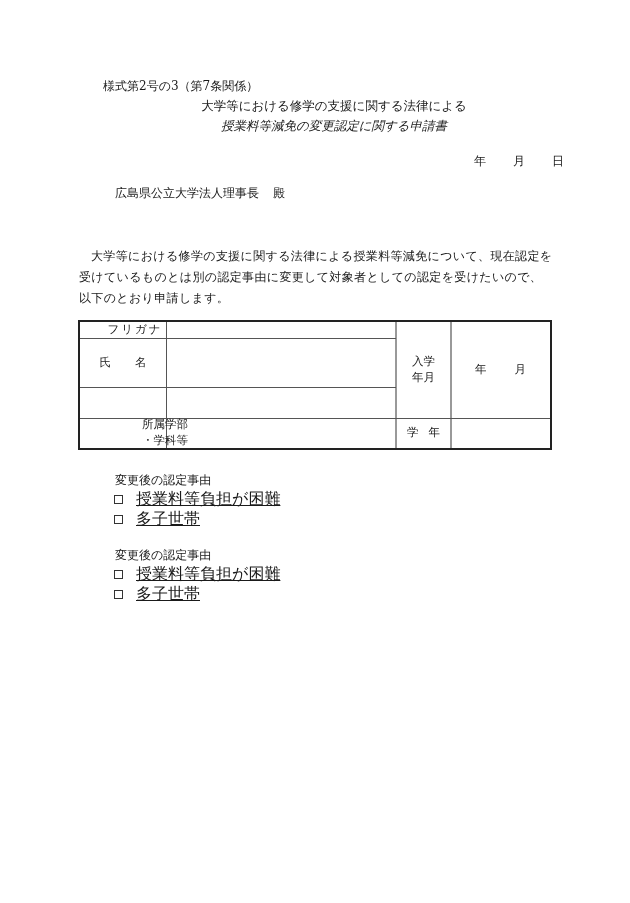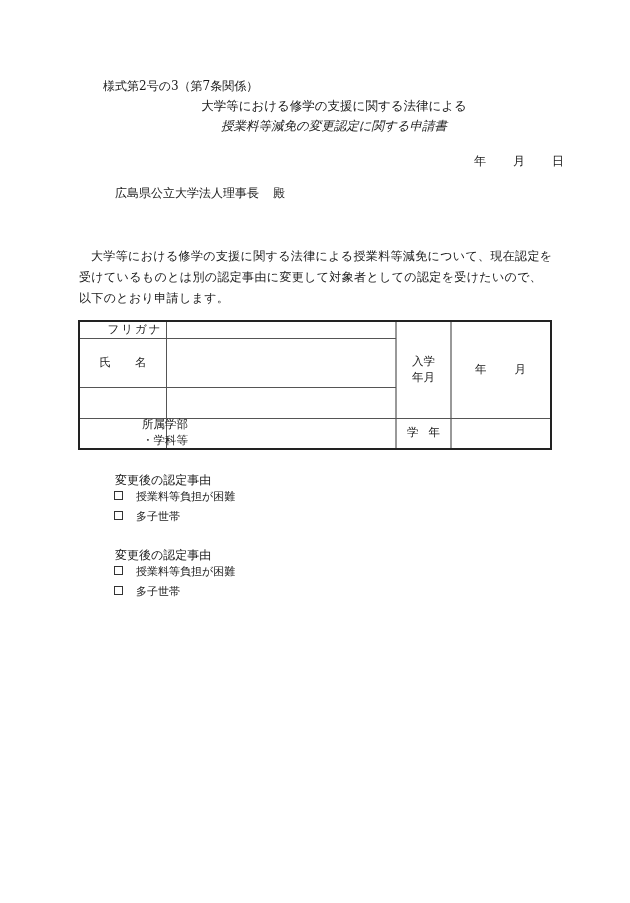--- a/index.html
+++ b/index.html
@@ -73,21 +73,21 @@
     .value-enroll .sp { display: inline-block; width: 28px; }
     .label-grade { left: 316px; top: 96px; width: 55px; height: 30px; }
     .label-grade .sp { display: inline-block; width: 10px; }
 
     .field { position: absolute; box-sizing: border-box; background: transparent; border: none; outline: none; }
 
     
     .section-head { font-size: 12px; }
     .sec1-head { left: 91px; top: 474px; }
     .sec2-head { left: 91px; top: 549px; }
-    .check-row { position: absolute; left: 114px; font-size: 11px; display: flex; align-items: flex-start; line-height: 1; }
+    .check-row { position: absolute; left: 114px; font-size: 16px; display: flex; align-items: center; line-height: 1; text-decoration: underline; }
     .check-box {
       width: 9px; height: 9px; border: 1px solid #333; box-sizing: border-box;
       display: inline-block; margin-right: 13px;
     }
     .r1 { top: 491px; }
     .r2 { top: 511px; }
     .r3 { top: 566px; }
     .r4 { top: 586px; }
   </style>
 </head>

